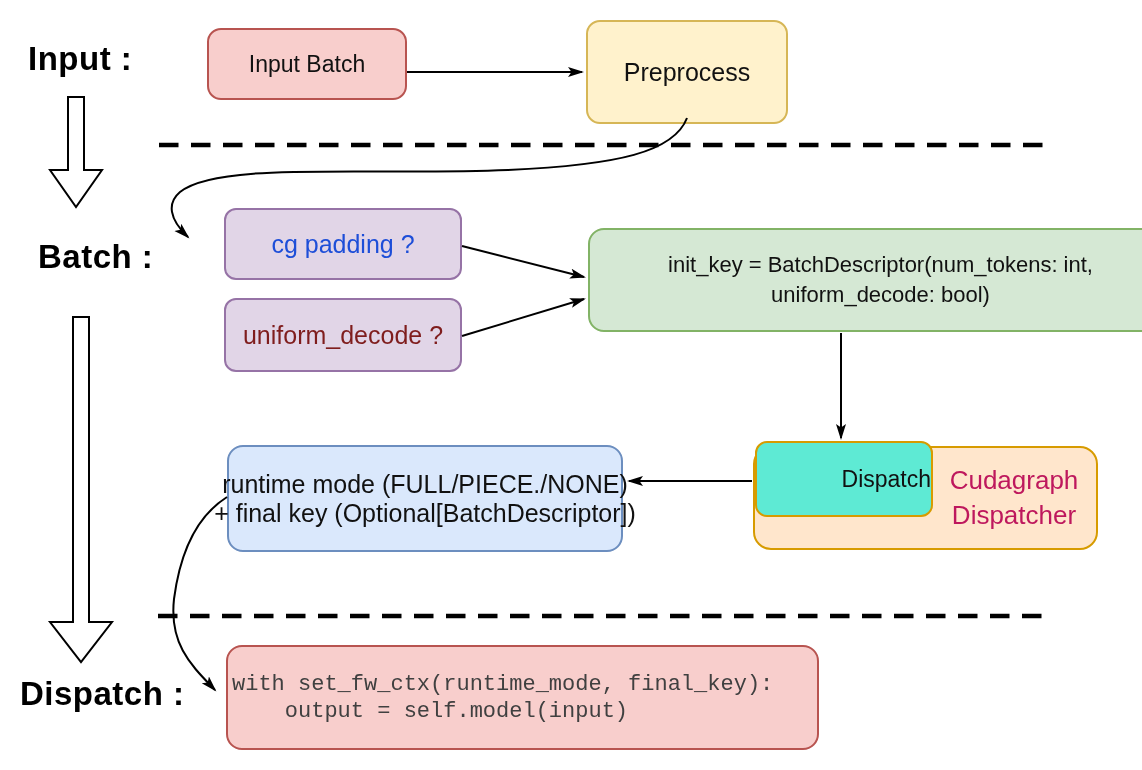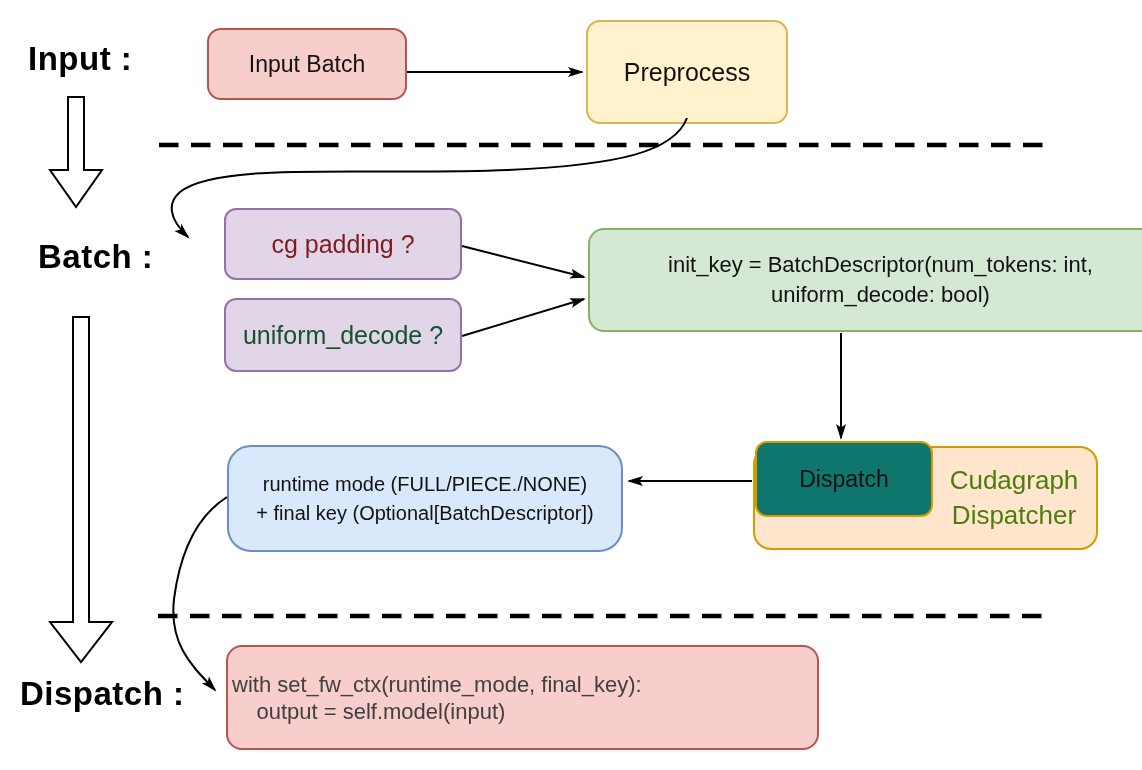--- a/index.html
+++ b/index.html
@@ -56,25 +56,25 @@
   #bx-cudagraph   { left: 753px; top: 446px; width: 345px; height: 104px; border-radius: 18px; z-index: 1; justify-content: flex-start; }
   #bx-dispatch    { left: 755px; top: 441px; width: 178px; height: 76px;  border-radius: 12px; font-size: 23px; z-index: 2; }
   .cud-label {
     position: absolute;
     left: 178px; top: 0;
     width: 162px; height: 100%;
     display: flex; align-items: center; justify-content: center;
     font-size: 26px; line-height: 35px;
     text-align: center;
   }
-  #bx-runtime     { left: 227px; top: 445px; width: 396px; height: 107px; border-radius: 24px; font-size: 20px; line-height: 29px; }
+  #bx-runtime     { left: 227px; top: 445px; width: 396px; height: 107px; border-radius: 16px; font-size: 25px; line-height: 29px; }
   #bx-code {
     left: 226px; top: 645px; width: 593px; height: 105px;
     border-radius: 16px;
-    font-family: Liberation Sans, sans-serif;
+    font-family: Liberation Mono, monospace;
     font-size: 22px; line-height: 27px;
     justify-content: flex-start;
     text-align: left;
     padding-left: 4px;
   }
 </style>
 </head>
 <body>
 
 <div id="canvas">
@@ -107,39 +107,39 @@
   <div class="stage-label" id="lbl-execute">Dispatch :</div>
 
   <div class="box" id="bx-input-batch" style="background: rgb(248, 206, 204); border-color: rgb(184, 84, 80); color: rgb(17, 17, 17);">
     <span class="bt">Input Batch</span>
   </div>
 
   <div class="box" id="bx-preprocess" style="background: rgb(255, 242, 204); border-color: rgb(214, 182, 86); color: rgb(17, 17, 17);">
     <span class="bt">Preprocess</span>
   </div>
 
-  <div class="box" id="bx-cg-padding" style="background: rgb(225, 213, 231); border-color: rgb(150, 115, 166); color: #7f1d1d;">
+  <div class="box" id="bx-cg-padding" style="background: rgb(225, 213, 231); border-color: rgb(150, 115, 166); color: #1d4ed8;">
     <span class="bt">cg padding ?</span>
   </div>
 
-  <div class="box" id="bx-uniform" style="background: rgb(225, 213, 231); border-color: rgb(150, 115, 166); color: #14532d;">
+  <div class="box" id="bx-uniform" style="background: rgb(225, 213, 231); border-color: rgb(150, 115, 166); color: #7f1d1d;">
     <span class="bt">uniform_decode ?</span>
   </div>
 
   <div class="box" id="bx-init-key" style="background: rgb(213, 232, 212); border-color: rgb(130, 179, 102); color: rgb(17, 17, 17);">
     <span class="bt">init_key = BatchDescriptor(num_tokens: int,
 uniform_decode: bool)</span>
   </div>
 
-  <div class="box" id="bx-cudagraph" style="background: rgb(255, 230, 204); border-color: rgb(215, 155, 0); color: #4d7c0f; padding-left: 47px;">
+  <div class="box" id="bx-cudagraph" style="background: rgb(255, 230, 204); border-color: rgb(215, 155, 0); color: #be185d; padding-left: 47px;">
     <span class="bt cud-label">Cudagraph
 Dispatcher</span>
   </div>
 
-  <div class="box" id="bx-dispatch" style="background: #0f766e; border-color: rgb(215, 155, 0); color: rgb(17, 17, 17);">
+  <div class="box" id="bx-dispatch" style="background: #5eead4; border-color: rgb(215, 155, 0); color: rgb(17, 17, 17); justify-content: flex-end;">
     <span class="bt">Dispatch</span>
   </div>
 
   <div class="box" id="bx-runtime" style="background: rgb(218, 232, 252); border-color: rgb(108, 142, 191); color: rgb(17, 17, 17);">
     <span class="bt">runtime mode (FULL/PIECE./NONE)
 + final key (Optional[BatchDescriptor])</span>
   </div>
 
   <div class="box" id="bx-code" style="background: rgb(248, 206, 204); border-color: rgb(184, 84, 80); color: rgb(64, 64, 64);">
     <span class="bt">with set_fw_ctx(runtime_mode, final_key):

